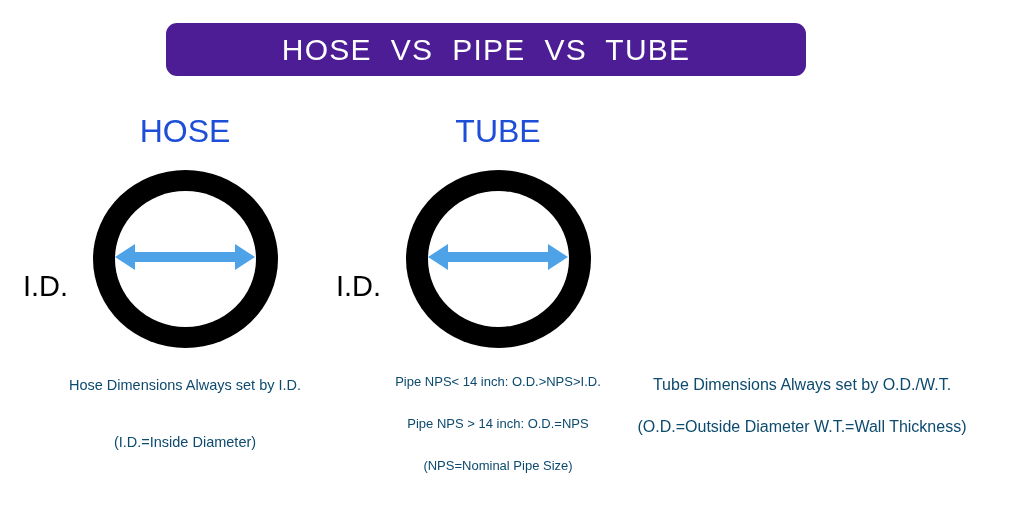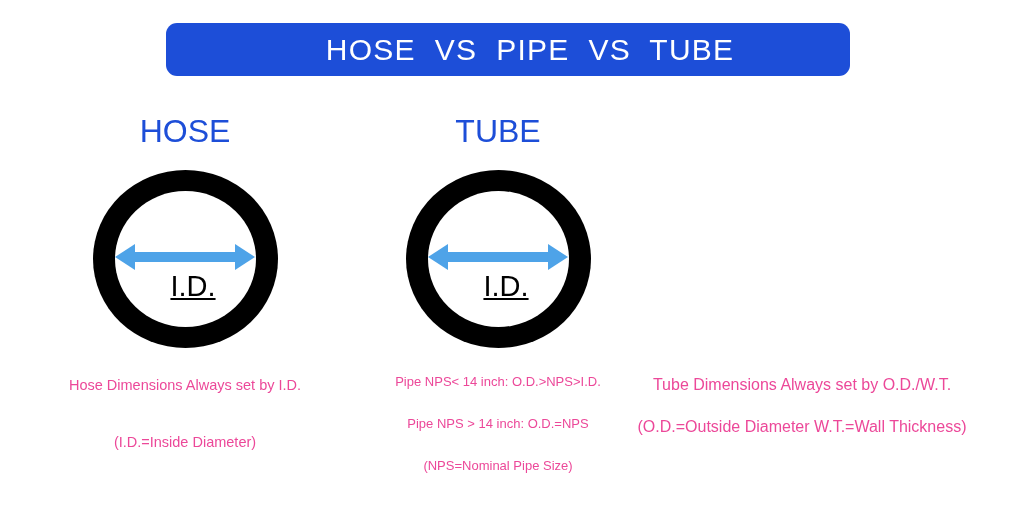--- a/index.html
+++ b/index.html
@@ -18,26 +18,25 @@
     overflow: hidden;
   }
 
   
   #title-banner {
     position: absolute;
     left: 166px;
     top: 23px;
     width: 640px;
     height: 53px;
-    background: #1d4ed8;
+    background: #4c1d95;
     border-radius: 11px;
     display: flex;
     align-items: center;
     justify-content: center;
-    padding-left: 44px;
   }
   #title-text {
     color: #ffffff;
     font-size: 30px;
     font-weight: normal;
     letter-spacing: 1.2px;
     white-space: pre;
   }
 
   
@@ -102,25 +101,24 @@
   }
 
   .dim-label {
     position: absolute;
     font-size: 29px;
     color: #000000;
     line-height: 32px;
     white-space: nowrap;
   }
   .label-id {
-    left: 16px;
+    left: 8px;
     right: 0;
     top: 114px;
-    text-align: center;
-    text-decoration: underline;
+    text-align: left;
   }
   .label-od {
     left: 0;
     right: 26px;
     top: 116px;
     text-align: center;
   }
   .label-wt {
     left: 268px;
     top: 128px;
@@ -131,21 +129,21 @@
   .captions {
     position: absolute;
     width: 360px;
     text-align: center;
   }
   #cap-hose { left: 5px;   top: 374px; }
   #cap-pipe { left: 318px; top: 372px; }
   #cap-tube { left: 622px; top: 374px; }
 
   .caption-line {
-    color: #ec4899;
+    color: #0c4a6e;
     margin: 0;
     white-space: nowrap;
   }
   #cap-hose .caption-line { font-size: 14.5px; line-height: 22px; }
   #cap-hose .caption-line + .caption-line { margin-top: 35px; }
 
   #cap-pipe .caption-line { font-size: 13px; line-height: 20px; }
   #cap-pipe .caption-line + .caption-line { margin-top: 22px; }
 
   #cap-tube .caption-line { font-size: 16px; line-height: 22px; }

